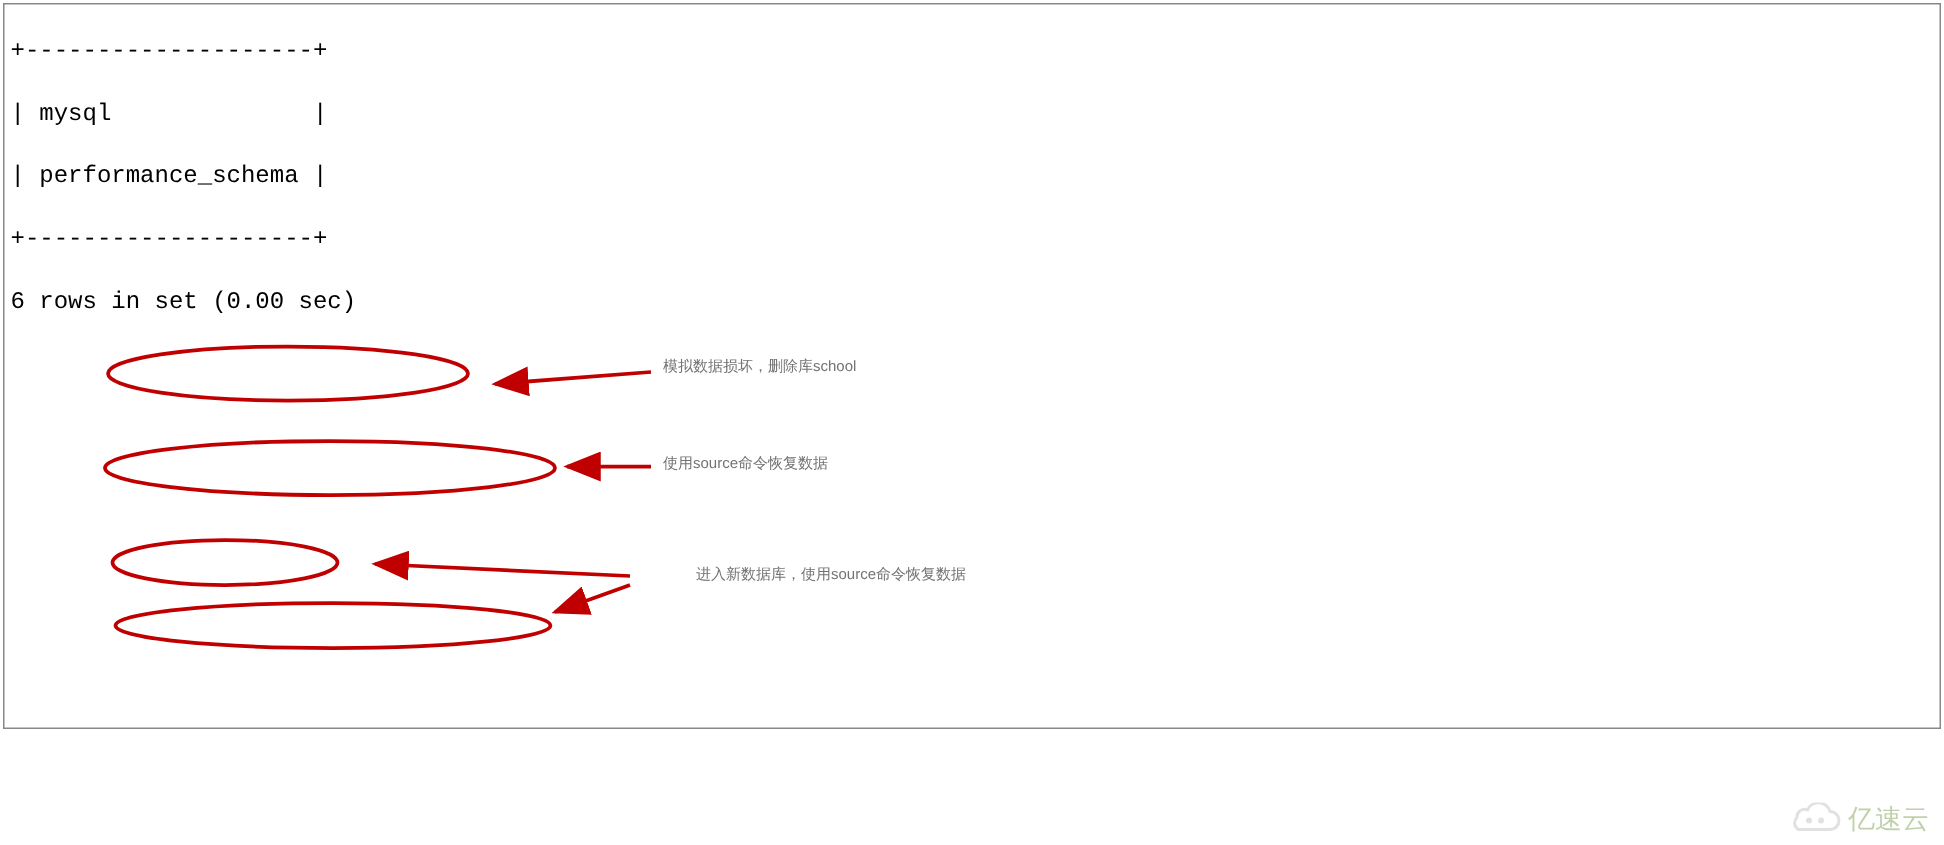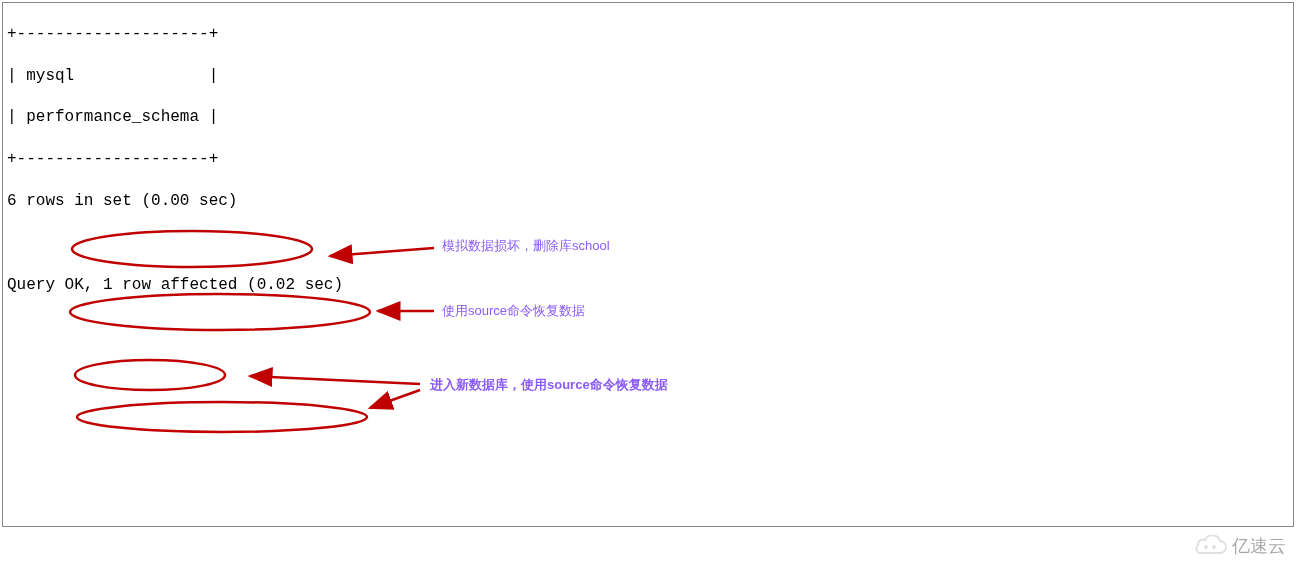--- a/index.html
+++ b/index.html
@@ -21,31 +21,31 @@
       color: #000;
     }
     .line { display: block; height: 21px; }
     .annotation-layer {
       position: absolute;
       top: 0; left: 0; right: 0; bottom: 0;
       pointer-events: none;
     }
     .annotation-text {
       position: absolute;
-      color: #8b5cf6;
+      color: #737373;
       font-family: 'Microsoft YaHei', 'SimSun', sans-serif;
-      font-size: 13px;
+      font-size: 10px;
       white-space: nowrap;
     }
     .watermark {
       position: absolute;
       right: 10px;
       bottom: 5px;
       opacity: 0.35;
-      color: #000000;
+      color: #4d7c0f;
       font-family: 'Microsoft YaHei', sans-serif;
       font-size: 18px;
       display: flex;
       align-items: center;
       gap: 4px;
     }
     svg.overlay {
       position: absolute;
       top: 0; left: 0;
       width: 1296px;
@@ -56,21 +56,20 @@
 </head>
 <body>
 
 <div class="terminal-output">
 <span class="line">+--------------------+</span>
 <span class="line">| mysql              |</span>
 <span class="line">| performance_schema |</span>
 <span class="line">+--------------------+</span>
 <span class="line">6 rows in set (0.00 sec)</span>
 <span class="line"></span>
-<span class="line">Query OK, 1 row affected (0.02 sec)</span>
 
 
 
 
 
 
 
 
 
 
@@ -97,21 +96,21 @@
 
     <line x1="420" y1="384" x2="250" y2="376" stroke="#c00000" stroke-width="2.5" marker-end="url(#arrowhead)"></line>
 
     <ellipse cx="222" cy="417" rx="145" ry="15" fill="none" stroke="#c00000" stroke-width="2.5"></ellipse>
 
     <line x1="420" y1="390" x2="370" y2="408" stroke="#c00000" stroke-width="2.5" marker-end="url(#arrowhead)"></line>
   </svg>
 
   <div class="annotation-text" style="left:442px; top:238px;">模拟数据损坏，删除库school</div>
   <div class="annotation-text" style="left:442px; top:303px;">使用source命令恢复数据</div>
-  <div class="annotation-text" style="left:430px; top:377px;font-weight:bold;">进入新数据库，使用source命令恢复数据</div>
+  <div class="annotation-text" style="left:464px; top:377px;">进入新数据库，使用source命令恢复数据</div>
 </div>
 
 <div class="watermark">
   <svg width="36" height="22" viewBox="0 0 36 22">
     <path d="M28 18 A6 6 0 0 0 28 6 A8 8 0 0 0 13 5 A5 5 0 0 0 6 10 A5 5 0 0 0 7 18 Z" fill="none" stroke="#aaa" stroke-width="2"></path>
     <circle cx="14" cy="12" r="2" fill="#aaa"></circle>
     <circle cx="22" cy="12" r="2" fill="#aaa"></circle>
   </svg>
   <span>亿速云</span>
 </div>

